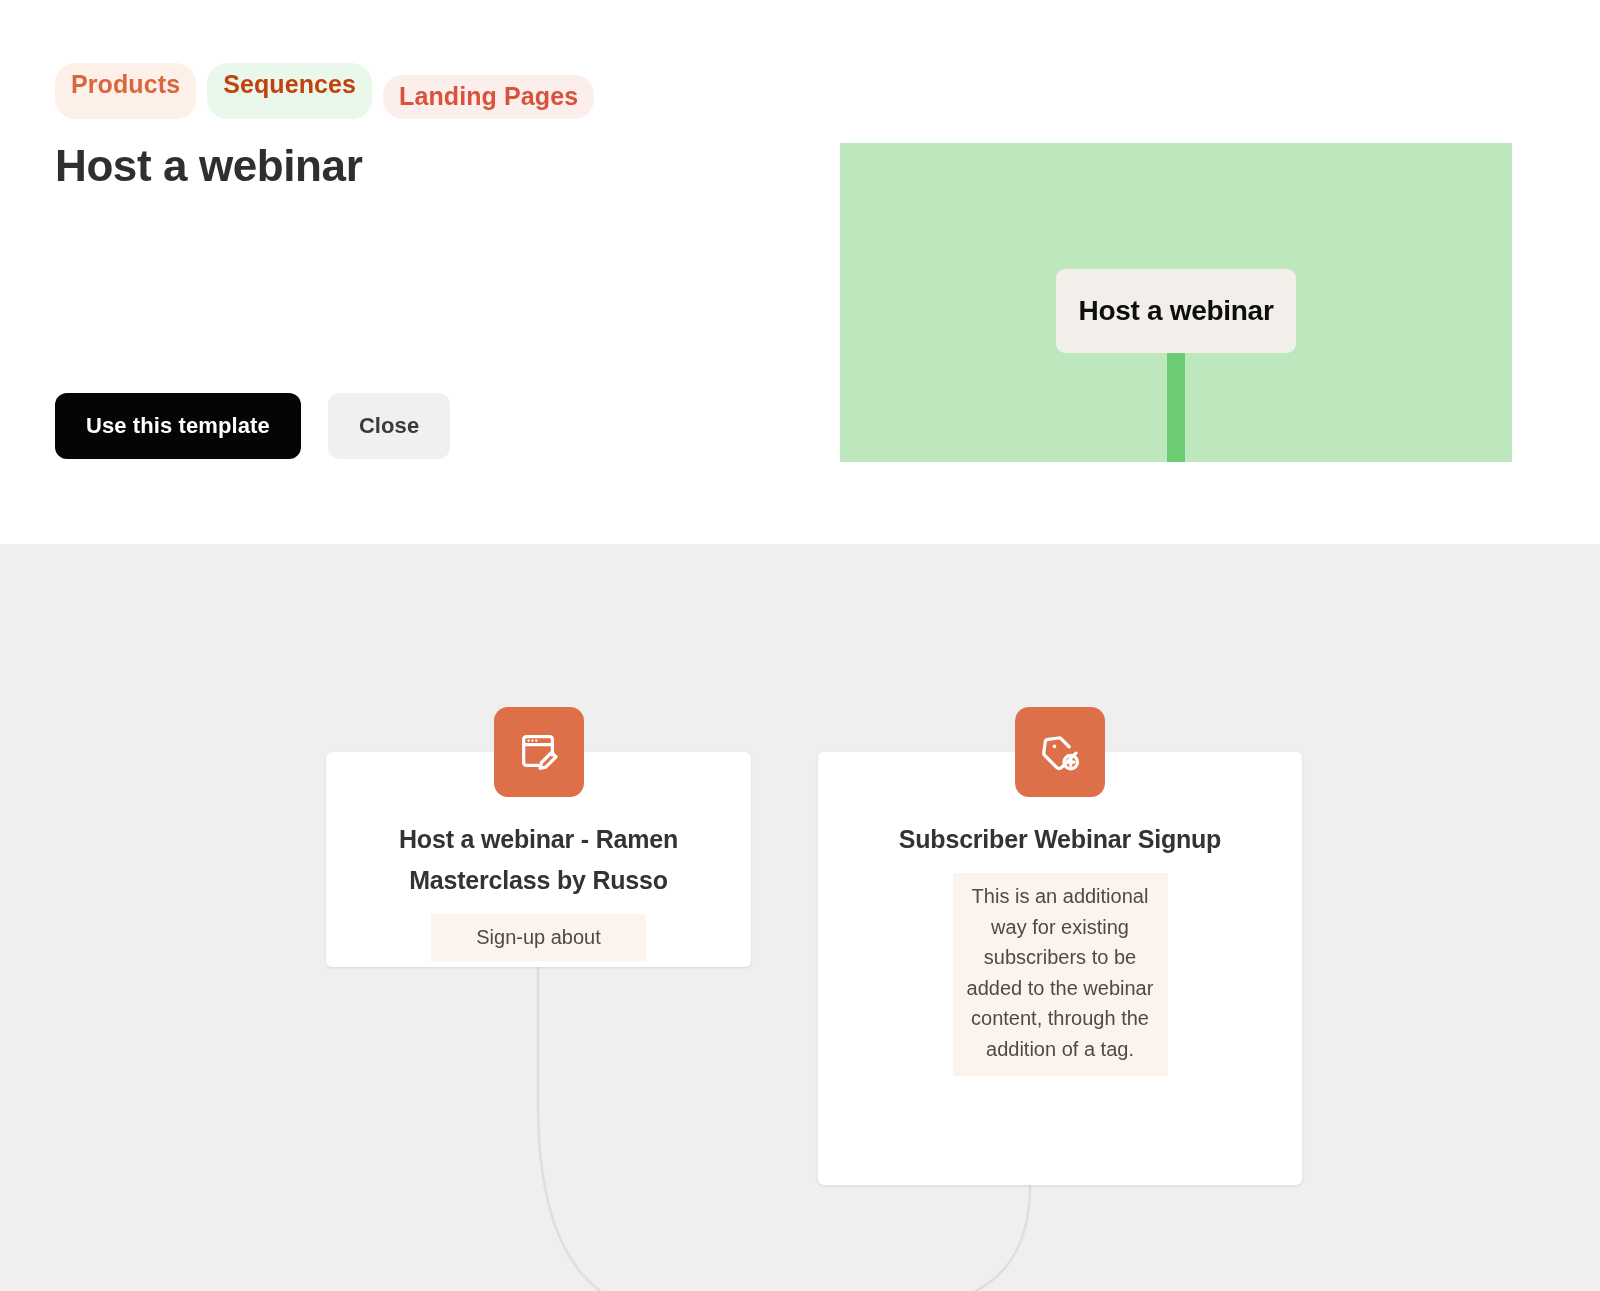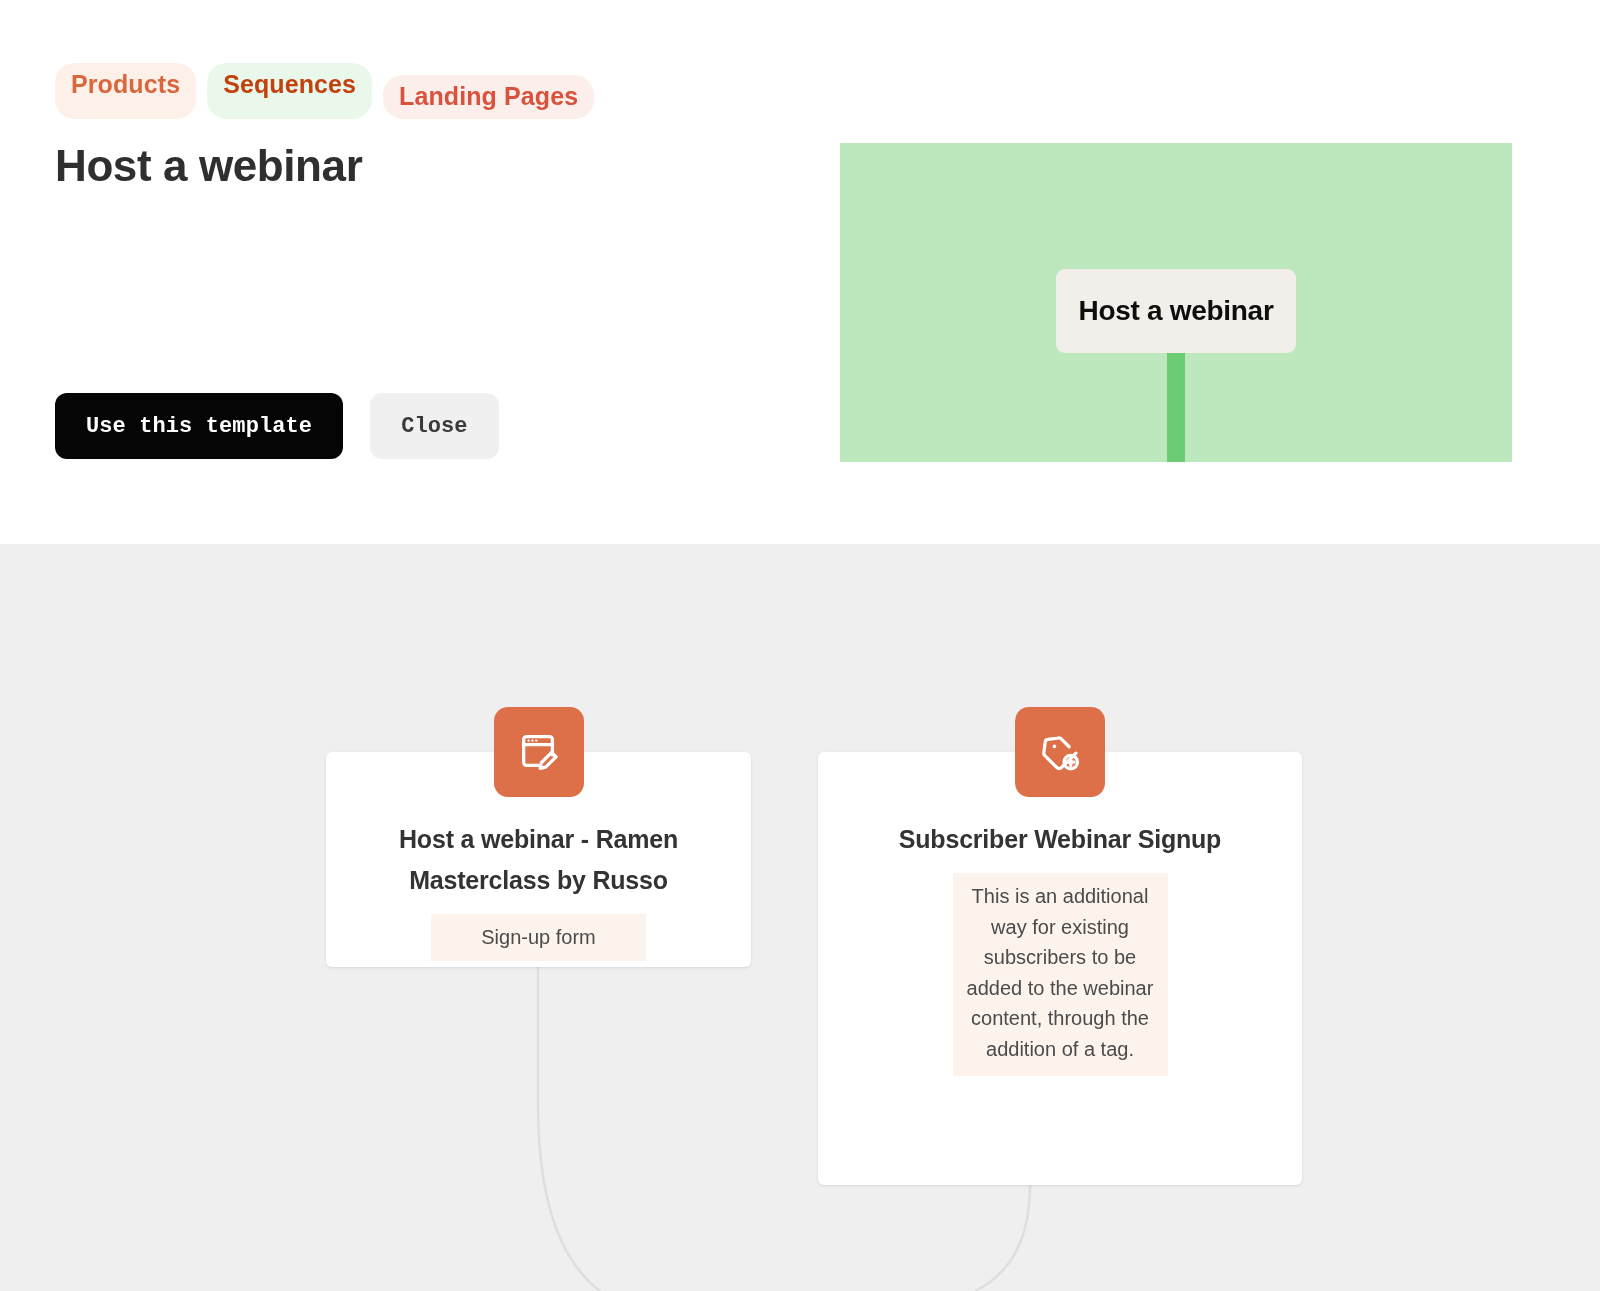--- a/index.html
+++ b/index.html
@@ -99,21 +99,21 @@
   .actions {
     position: absolute;
     top: 393px;
     left: 55px;
     display: flex;
     gap: 27px;
   }
   .btn {
     border: none;
     border-radius: 12px;
-    font-family: Liberation Mono, monospace;
+    font-family: Liberation Sans, sans-serif;
     font-size: 22px;
     font-weight: 700;
     cursor: pointer;
     letter-spacing: .1px;
   }
   .btn.primary {
     background: #050505;
     color: #ffffff;
     padding: 0 31px;
     height: 66px;
@@ -288,21 +288,21 @@
         <svg width="46" height="46" viewBox="0 0 24 24" fill="none" stroke="#ffffff" stroke-width="1.7" stroke-linecap="round" stroke-linejoin="round">
           <path d="M19 13.5V5.5a1.5 1.5 0 0 0-1.5-1.5h-12A1.5 1.5 0 0 0 4 5.5v12A1.5 1.5 0 0 0 5.5 19h6"></path>
           <path d="M4 8.2h15"></path>
           <circle cx="6.6" cy="6.1" r=".6" fill="#ffffff" stroke="none"></circle>
           <circle cx="8.6" cy="6.1" r=".6" fill="#ffffff" stroke="none"></circle>
           <circle cx="10.6" cy="6.1" r=".6" fill="#ffffff" stroke="none"></circle>
           <path d="M18.6 12.2l2.3 2.3-5.4 5.4-2.9.6.6-2.9z"></path>
         </svg>
       </div>
       <div class="node-title">Host a webinar - Ramen Masterclass by Russo</div>
-      <div class="node-badge">Sign-up form</div>
+      <div class="node-badge">Sign-up about</div>
     </div>
 
     <div class="node" id="node-2">
       <div class="node-icon">
         <svg width="46" height="46" viewBox="0 0 24 24" fill="none" stroke="#ffffff" stroke-width="1.7" stroke-linecap="round" stroke-linejoin="round">
           <path d="M20.3 12.6l-7.6 7.6a1.6 1.6 0 0 1-2.3 0l-6.4-6.4a1.6 1.6 0 0 1-.45-1.35l.7-5.6A1.6 1.6 0 0 1 5.7 5.4l5.6-.7a1.6 1.6 0 0 1 1.35.45l4.1 4.1"></path>
           <circle cx="9.1" cy="9.1" r=".95" fill="#ffffff" stroke="none"></circle>
           <circle cx="17.6" cy="17.3" r="3.5"></circle>
           <path d="M17.6 15.6v3.4M15.9 17.3h3.4"></path>
         </svg>

